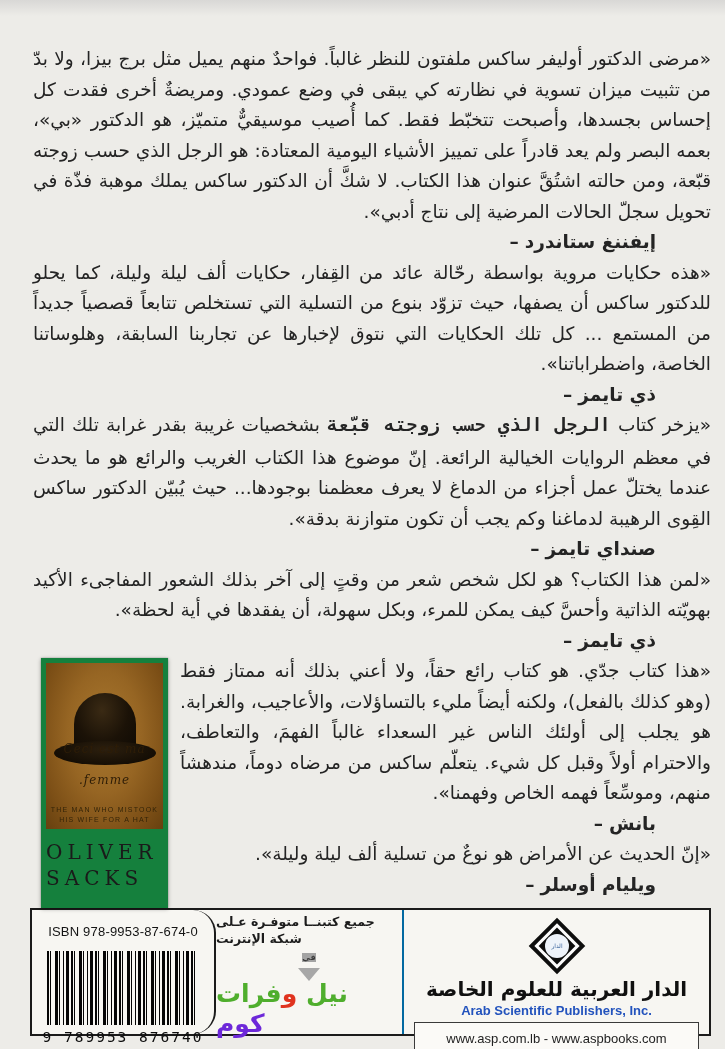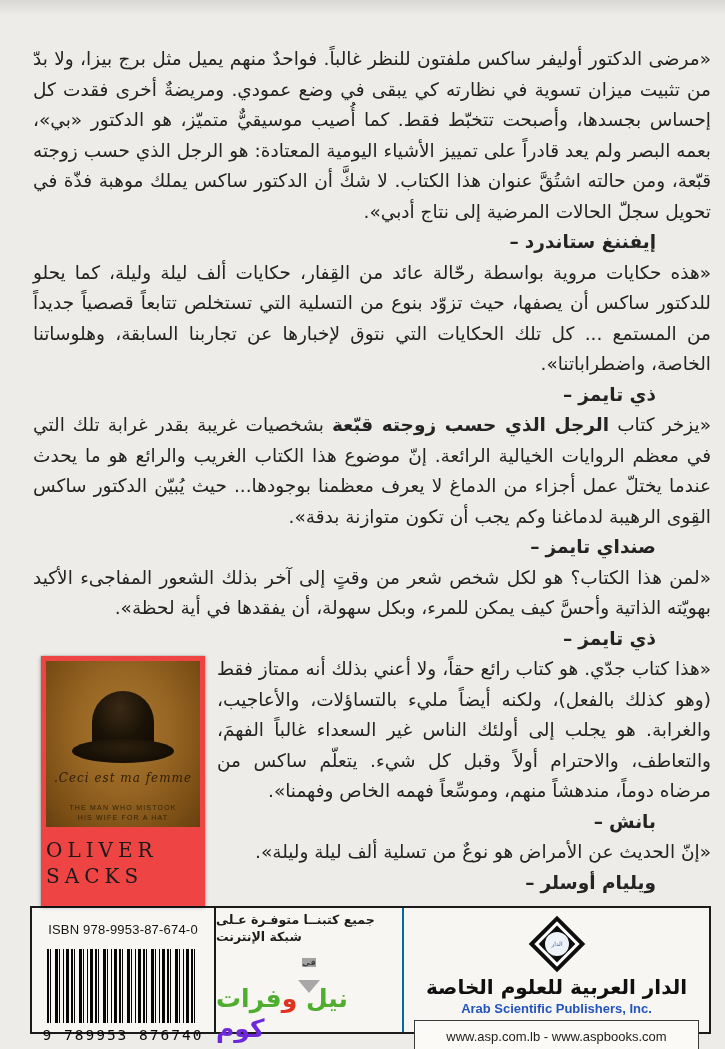--- a/index.html
+++ b/index.html
@@ -18,35 +18,35 @@
   }
   .text-col{
     direction:rtl;
     margin:0 14px 0 33px;
     padding-top:44px;
     font-size:18.5px;
     line-height:30.5px;
     text-align:justify;
   }
   .quote{margin:0;}
-  .quote .b{font-weight:bold;}
+  .quote .b{font-weight:bold;font-family:Liberation Mono, monospace;}
   .attr{
     direction:ltr;
     text-align:right;
     padding-right:55px;
     font-weight:bold;
     line-height:30.5px;
   }
   .attr .dash{margin-right:6px;}
   
   .cover{
     float:left;
-    width:164px;height:250px;
+    width:127px;height:250px;
     margin:2px 12px 0 8px;
-    background:#ef4444;
+    background:#15803d;
     box-shadow:0 1px 4px rgba(0,0,0,.35), 0 0 1px rgba(0,0,0,.4);
     padding:5px 5px 0 5px;
     box-sizing:border-box;
   }
   .cover-art{
     position:relative;height:166px;
     background:radial-gradient(ellipse at 50% 42%,#aa7930 0%,#966523 45%,#7c4f16 78%,#66400f 100%);
   }
   .hat-dome{
     position:absolute;left:50%;top:30px;transform:translateX(-50%);
@@ -81,21 +81,21 @@
     clear:both;
     direction:ltr;
     margin-left:32px;
     width:677px;height:124px;
     border:2px solid #1b1b1b;
     background:#f7f6f2;
     display:flex;
     box-sizing:content-box;
   }
   .fsec{box-sizing:border-box;padding-top:4px;}
-  .fsec-barcode{width:184px;border-right:2px solid #1b1b1b;text-align:center;}
+  .fsec-barcode{width:184px;border-right:2px solid #1b1b1b;text-align:center;border-radius:23px;}
   .isbn-label{
     font-family:"Liberation Sans",sans-serif;
     font-size:13px;color:#141414;letter-spacing:.2px;margin-top:3px;
   }
   .bars{
     width:152px;height:74px;margin:3px auto 0;
     background:
       repeating-linear-gradient(90deg,
         #050505 0 2px,#f7f6f2 2px 3px,
         #050505 3px 4px,#f7f6f2 4px 8px,
@@ -104,21 +104,21 @@
         #050505 16px 17px,#f7f6f2 17px 19px,
         #050505 19px 22px,#f7f6f2 22px 24px);
   }
   .bar-digits{
     font-family:"DejaVu Sans Mono",monospace;
     font-size:14.5px;color:#0d0d0d;letter-spacing:2px;margin-top:-3px;
   }
   .fsec-net{width:188px;border-right:2px solid #0369a1;text-align:left;direction:rtl;}
   .net-line{font-size:12.5px;font-weight:bold;line-height:16.5px;color:#1c1c1c;}
   .net-arrow{height:26px;position:relative;margin-top:2px;}
-  .arrow-stem{width:14px;height:9px;background:#a3a3a3;margin:13px auto;
+  .arrow-stem{width:14px;height:9px;background:#a3a3a3;margin:6px auto;
     display:flex;align-items:center;justify-content:center;
     font-size:8px;color:#3b3b3b;font-weight:bold;line-height:8px;}
   .arrow-tri{width:0;height:0;margin:0 auto;
     border-left:11px solid transparent;border-right:11px solid transparent;
     border-top:13px solid #a7a7a7;}
   .nwf-logo{font-size:25px;font-weight:bold;line-height:30px;letter-spacing:0;}
   .net-url{
     direction:ltr;font-family:"Liberation Sans",sans-serif;
     font-size:14.5px;font-weight:bold;color:#1f1f1f;margin-top:1px;
   }

